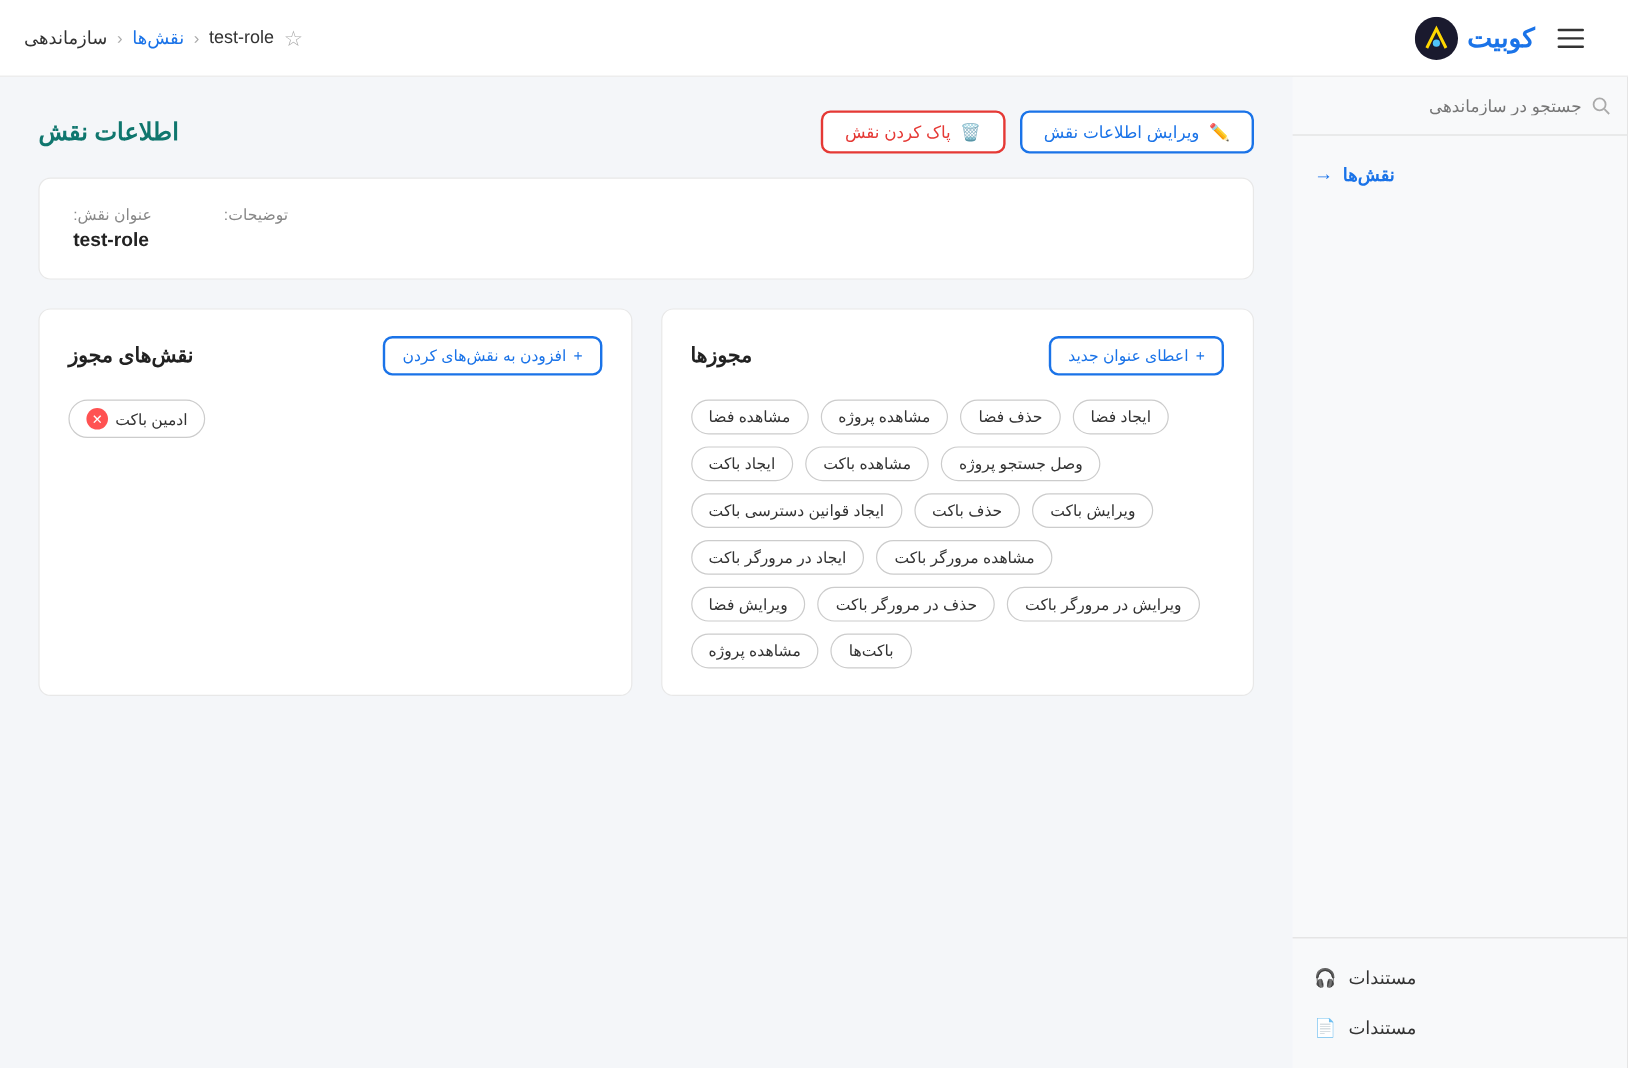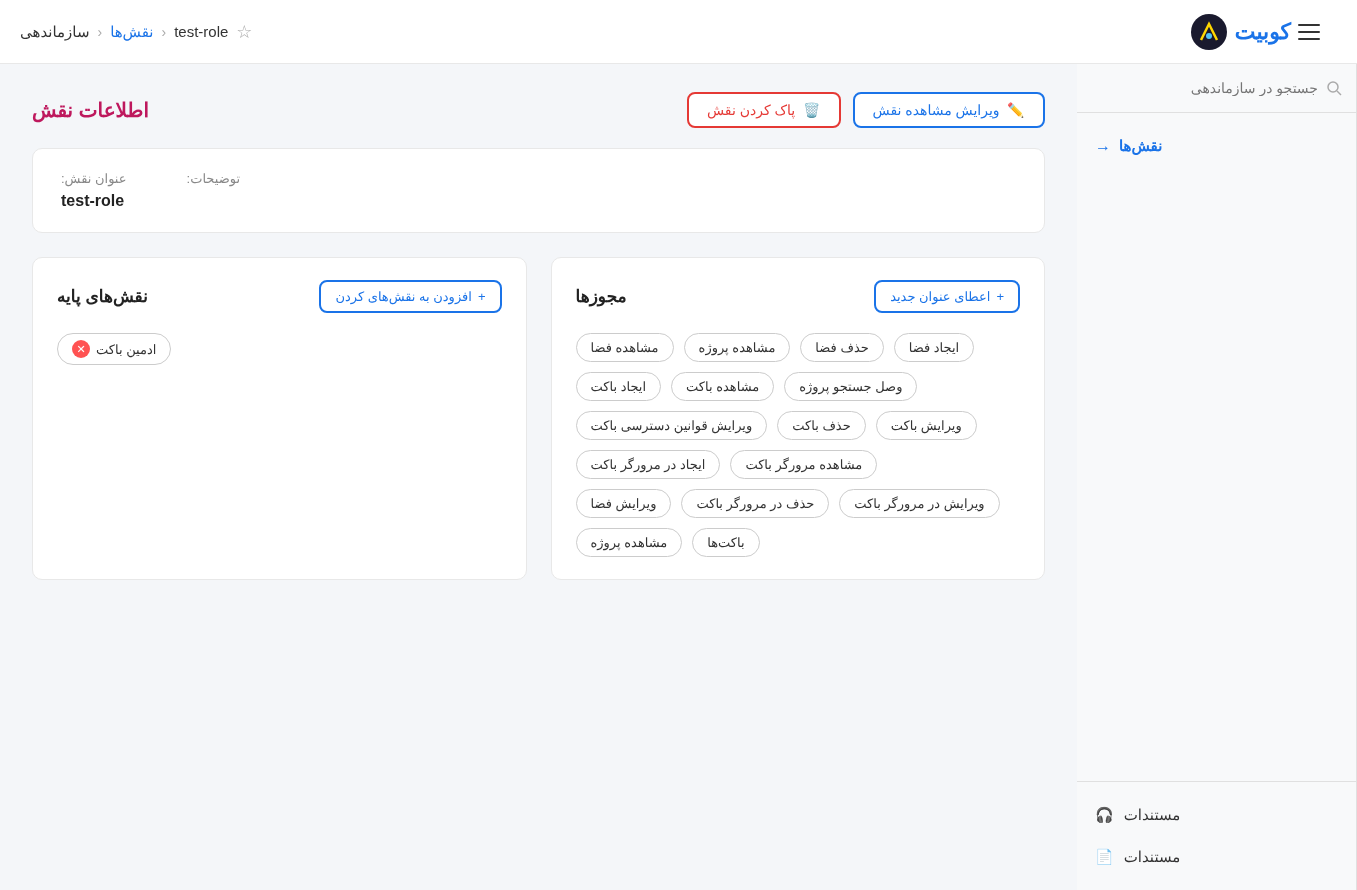--- a/index.html
+++ b/index.html
@@ -20,20 +20,21 @@
       align-items: center;
       justify-content: space-between;
       background: #fff;
       padding: 0 20px;
       height: 64px;
       border-bottom: 1px solid #e8e8e8;
     }
     .topbar-left {
       display: flex;
       align-items: flex-start;
+      gap: 12px;
     }
     .topbar-logo {
       display: flex;
       align-items: center;
       gap: 8px;
       color: #1a73e8;
       font-size: 22px;
       font-weight: bold;
     }
     .hamburger {
@@ -161,21 +162,21 @@
 
     .page-header {
       display: flex;
       justify-content: space-between;
       align-items: center;
       margin-bottom: 20px;
     }
     .page-title {
       font-size: 20px;
       font-weight: 700;
-      color: #be185d;
+      color: #0f766e;
     }
     .header-actions {
       display: flex;
       gap: 12px;
     }
     .btn-edit {
       display: flex;
       align-items: center;
       gap: 8px;
       padding: 8px 18px;
@@ -365,21 +366,21 @@
       </div>
     </div>
   </div>
 
   <div class="content">
 
     <div class="page-header">
       <div class="header-actions">
         <button class="btn-edit">
           <span>✏️</span>
-          <span>ویرایش مشاهده نقش</span>
+          <span>ویرایش اطلاعات نقش</span>
         </button>
         <button class="btn-delete">
           <span>🗑️</span>
           <span>پاک کردن نقش</span>
         </button>
       </div>
       <h1 class="page-title">اطلاعات نقش</h1>
     </div>
 
     <div class="info-card">
@@ -426,21 +427,21 @@
           <span class="tag">
               <span>ایجاد باکت</span>
             </span>
           <span class="tag">
               <span>ویرایش باکت</span>
             </span>
           <span class="tag">
               <span>حذف باکت</span>
             </span>
           <span class="tag">
-              <span>ویرایش قوانین دسترسی باکت</span>
+              <span>ایجاد قوانین دسترسی باکت</span>
             </span>
           <span class="tag">
               <span>مشاهده مرورگر باکت</span>
             </span>
           <span class="tag">
               <span>ایجاد در مرورگر باکت</span>
             </span>
           <span class="tag">
               <span>ویرایش در مرورگر باکت</span>
             </span>
@@ -458,21 +459,21 @@
             </span>
         </div>
       </div>
 
       <div class="section-card">
         <div class="section-header">
           <button class="btn-add">
             <span>+</span>
             <span>افزودن به نقش‌های کردن</span>
           </button>
-          <h2 class="section-title">نقش‌های پایه</h2>
+          <h2 class="section-title">نقش‌های مجوز</h2>
         </div>
         <div class="tags-container">
           <span class="tag removable">
             <span>ادمین باکت</span>
             <span class="remove-btn">✕</span>
           </span>
         </div>
       </div>
 
     </div>

